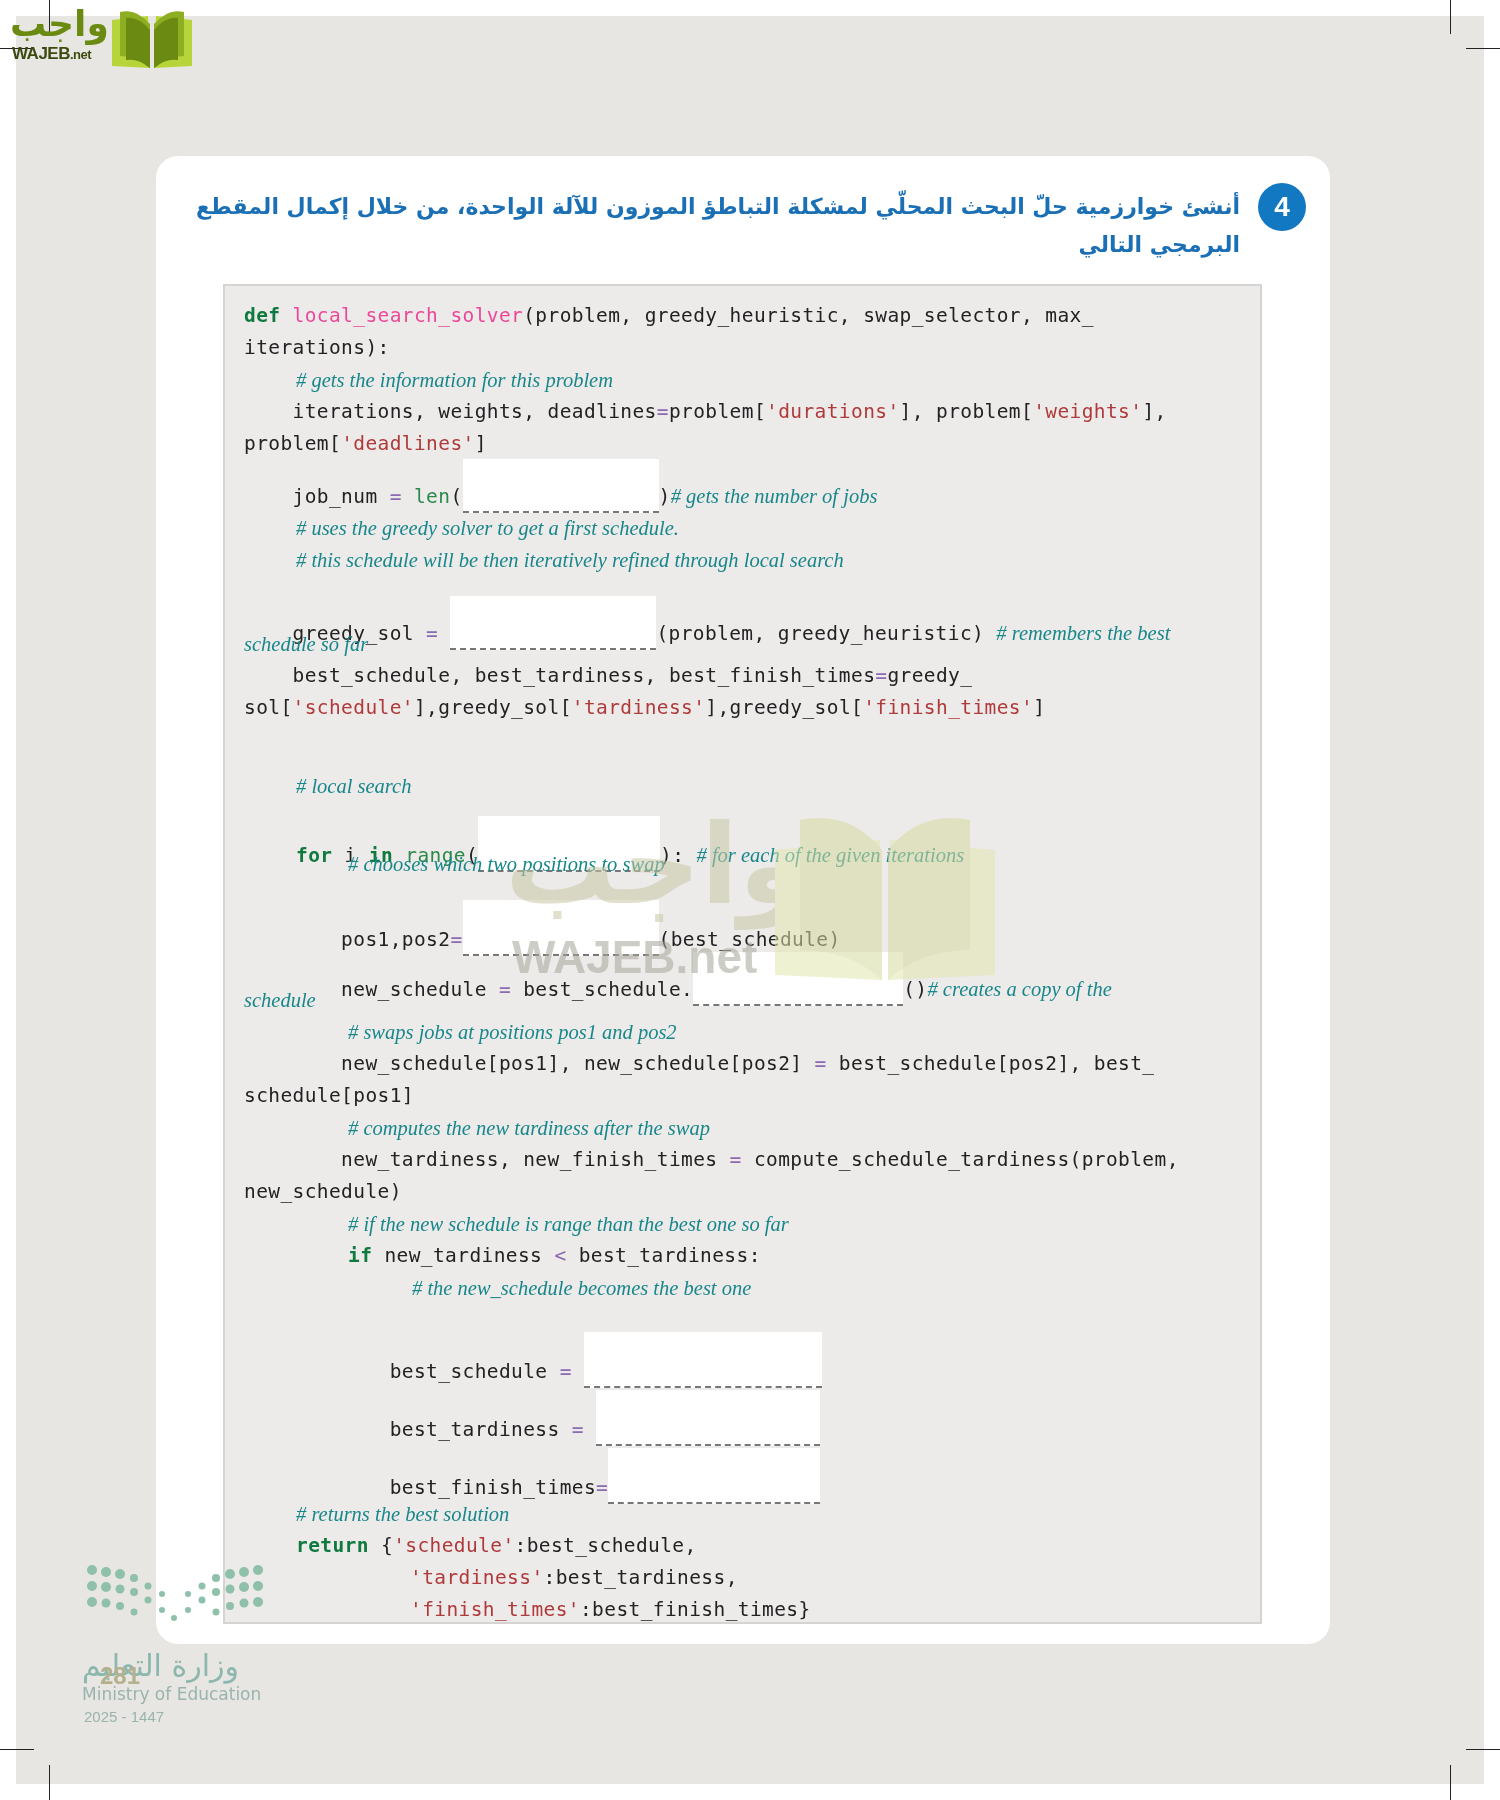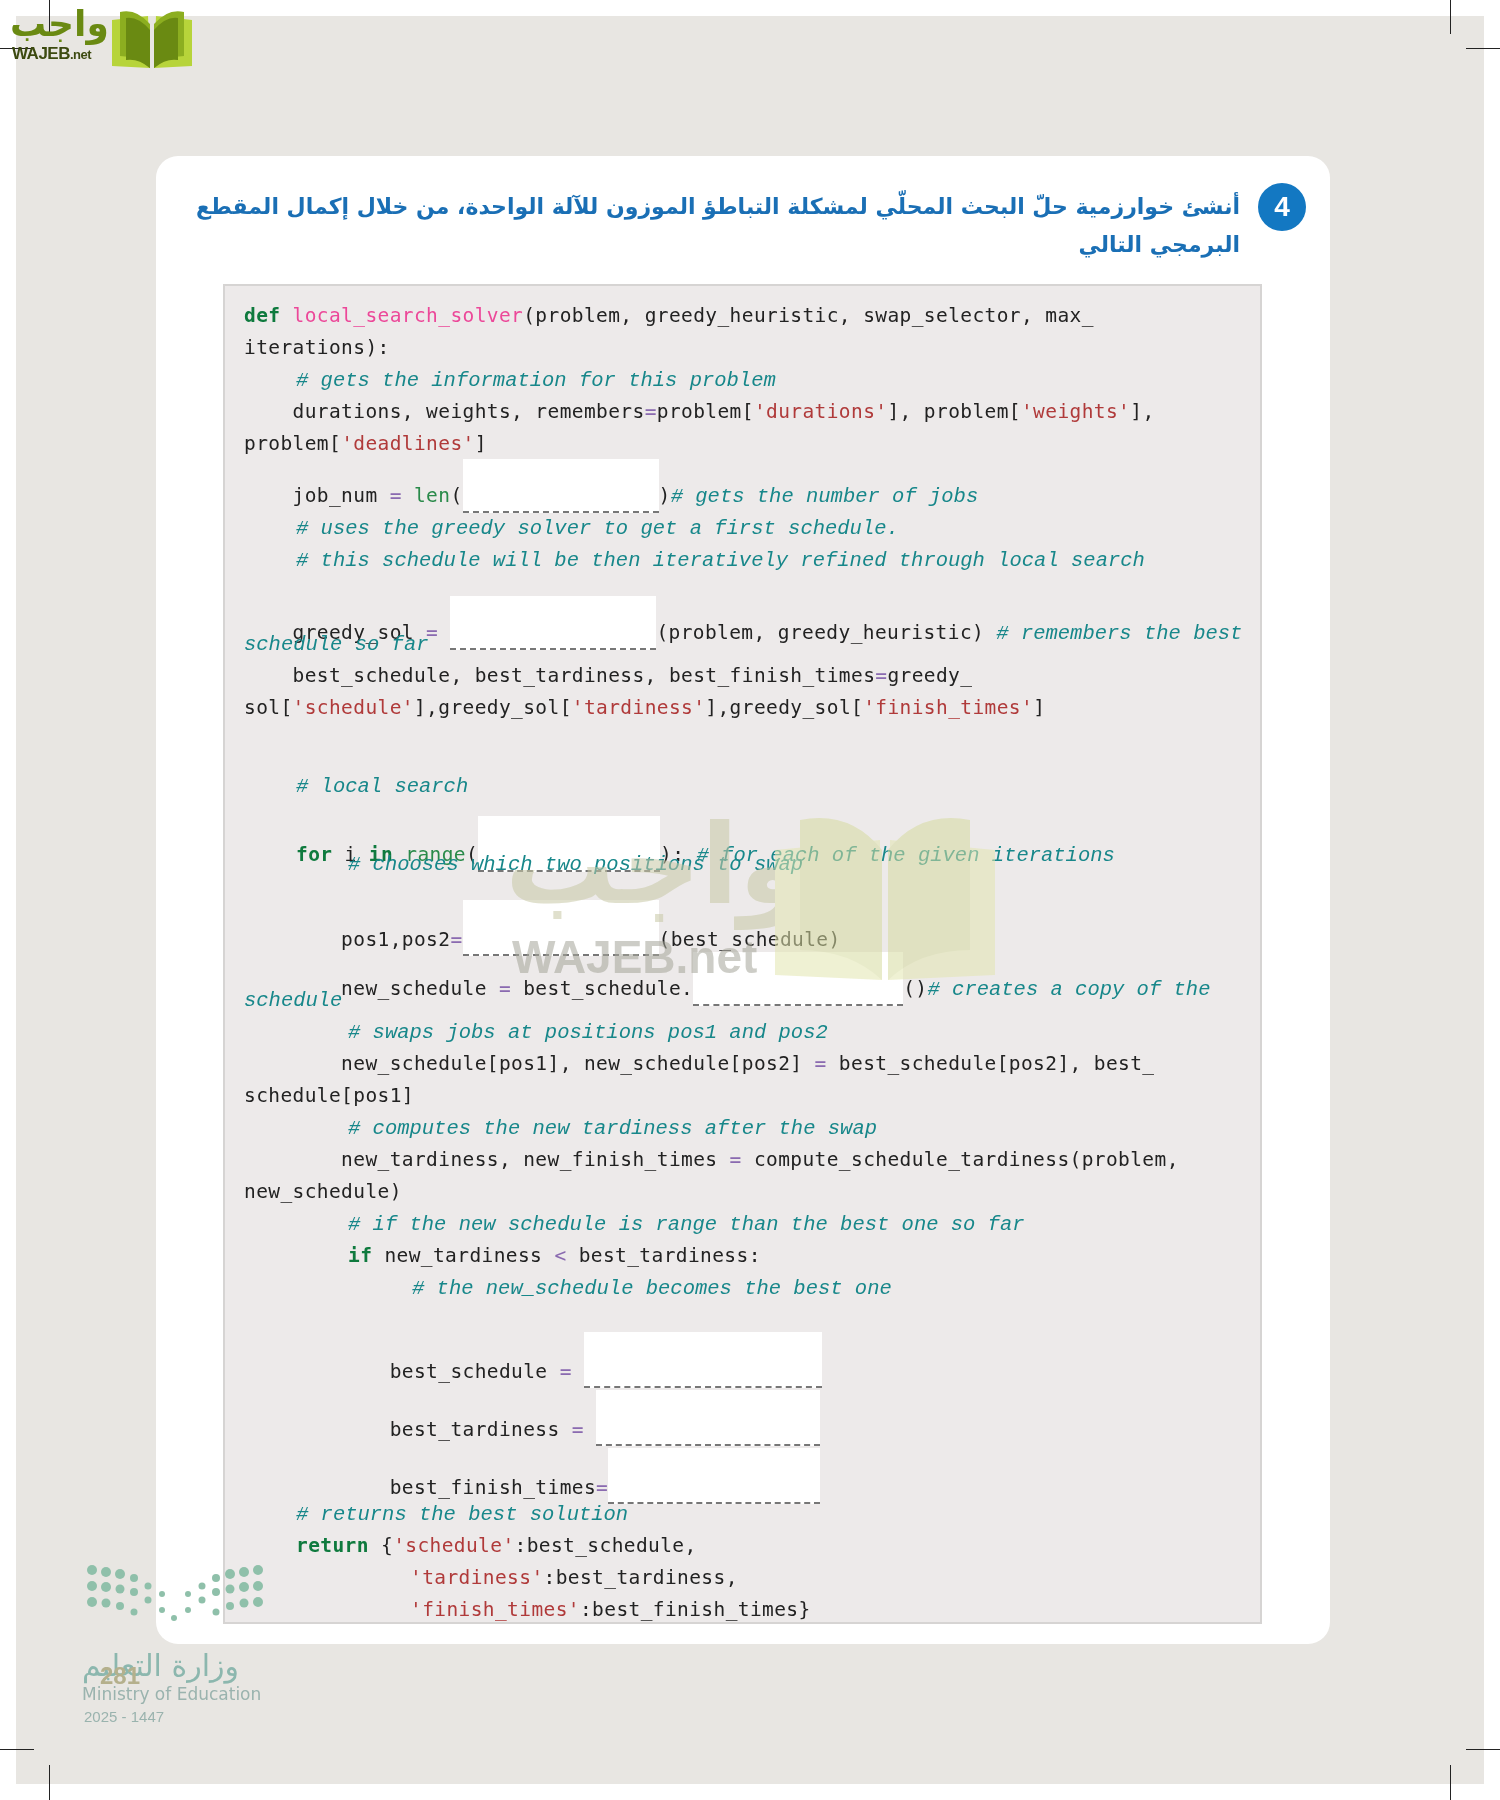--- a/index.html
+++ b/index.html
@@ -49,21 +49,21 @@
     position:absolute; left:244px; top:300px; width:1010px;
     font-family:"DejaVu Sans Mono", monospace; font-size:19.5px; color:#222;
     letter-spacing:0.4px;
   }
   .ln { position:absolute; left:0; white-space:pre; height:32px; line-height:32px; }
   .kw { color:#0f7a3e; font-weight:bold; }
   .fn { color:#ec4899; }
   .bi { color:#2a8a4a;margin-top:24px; }
   .str { color:#b03a3a; }
   .op { color:#8a6ab0; }
-  .cm { color:#17878a; font-style:italic; font-family:Liberation Mono, monospace; font-size:20.5px; letter-spacing:0; }
+  .cm { color:#17878a; font-style:italic; font-family:Liberation Serif, serif; font-size:20.5px; letter-spacing:0; }
   .blank {
     display:inline-block; position:relative; vertical-align:bottom;
     background:#ffffff; border-bottom:2px dashed #777;
   }
   .wm {
     position:absolute; left:470px; top:820px; width:540px; height:170px;
     opacity:0.55; pointer-events:none;
   }
   .wm-ar { position:absolute; left:35px; top:-10px; font-size:110px; font-weight:bold; color:#c7c8a6; line-height:110px; }
   .wm-en { position:absolute; left:42px; top:110px; font-size:46px; font-weight:bold; color:#a6a69a; font-family:"Liberation Sans", sans-serif; }
@@ -107,21 +107,21 @@
 <div class="question">
   <div>أنشئ خوارزمية حلّ البحث المحلّي لمشكلة التباطؤ الموزون للآلة الواحدة، من خلال إكمال المقطع البرمجي التالي</div>
 </div>
 
 <div class="codebox"></div>
 
 <div class="code">
   <div class="ln" style="top:0px"><span class="kw">def</span> <span class="fn">local_search_solver</span><span>(problem, greedy_heuristic, swap_selector, max_</span></div>
   <div class="ln" style="top:32px"><span>iterations):</span></div>
   <div class="ln" style="top:64px;left:52px"><span class="cm"># gets the information for this problem</span></div>
-  <div class="ln" style="top:96px"><span>    durations, weights, remembers</span><span class="op">=</span><span>problem[</span><span class="str">'durations'</span><span>], problem[</span><span class="str">'weights'</span><span>],</span></div>
+  <div class="ln" style="top:96px"><span>    iterations, weights, deadlines</span><span class="op">=</span><span>problem[</span><span class="str">'durations'</span><span>], problem[</span><span class="str">'weights'</span><span>],</span></div>
   <div class="ln" style="top:128px"><span>problem[</span><span class="str">'deadlines'</span><span>]</span></div>
 
   <div class="ln" style="top:180px"><span>    job_num </span><span class="op">=</span><span class="bi"> len</span><span>(</span><span class="blank" style="width:196px;height:52px;margin-top:-22px;"></span><span>)</span><span class="cm"># gets the number of jobs</span></div>
   <div class="ln" style="top:212px;left:52px"><span class="cm"># uses the greedy solver to get a first schedule.</span></div>
   <div class="ln" style="top:244px;left:52px"><span class="cm"># this schedule will be then iteratively refined through local search</span></div>
 
   <div class="ln" style="top:296px"><span>    greedy_sol </span><span class="op">=</span> <span class="blank" style="width:206px;height:52px;"></span><span>(problem, greedy_heuristic) </span><span class="cm"># remembers the best</span></div>
   <div class="ln" style="top:328px"><span class="cm">schedule so far</span></div>
   <div class="ln" style="top:360px"><span>    best_schedule, best_tardiness, best_finish_times</span><span class="op">=</span><span>greedy_</span></div>
   <div class="ln" style="top:392px"><span>sol[</span><span class="str">'schedule'</span><span>],greedy_sol[</span><span class="str">'tardiness'</span><span>],greedy_sol[</span><span class="str">'finish_times'</span><span>]</span></div>

